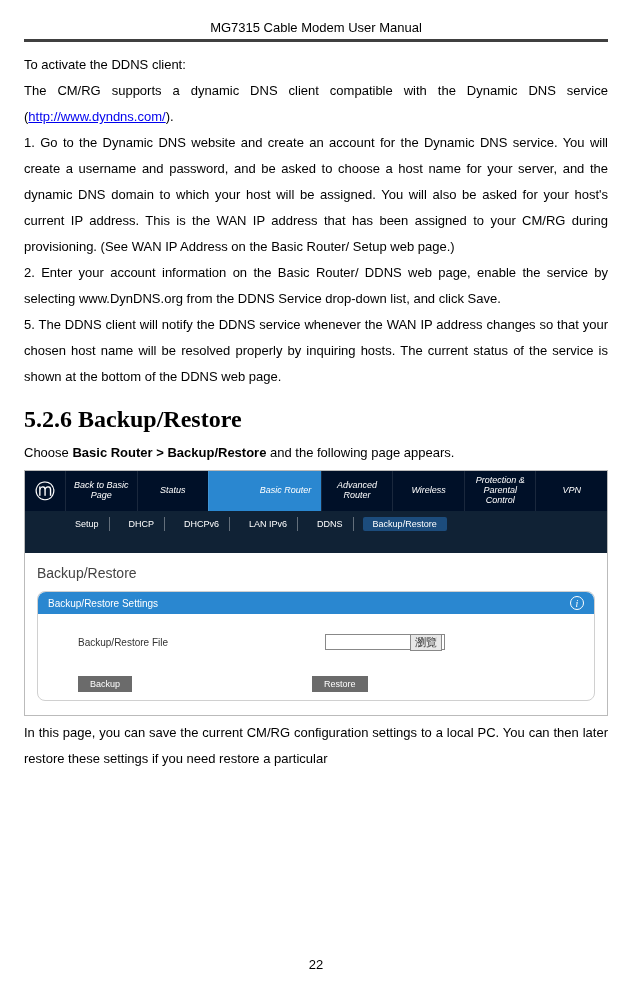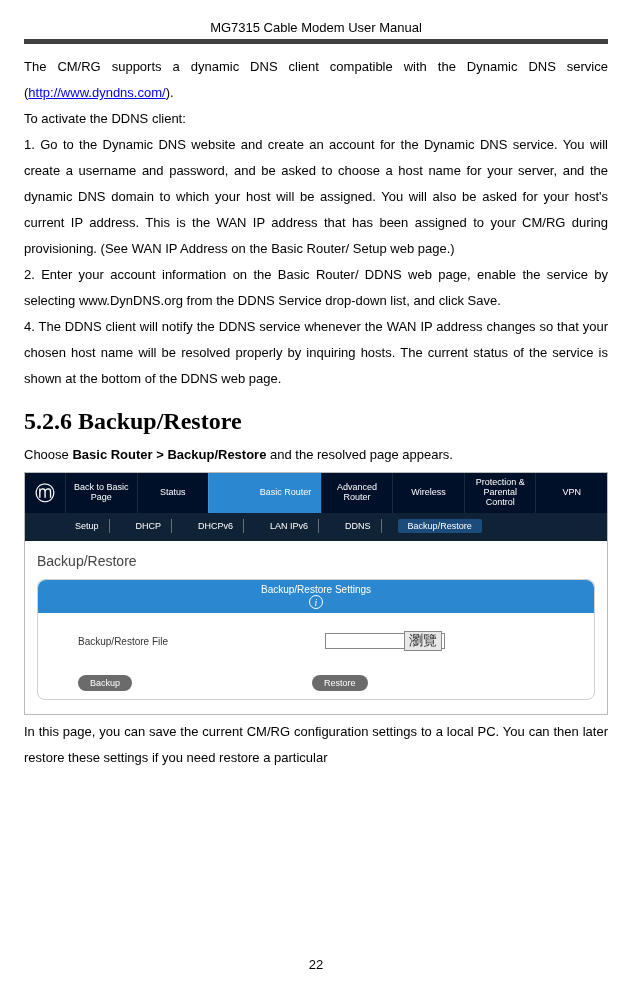--- a/index.html
+++ b/index.html
@@ -11,21 +11,21 @@
       background: #fff;
       color: #000;
       padding: 0;
     }
     .page {
       padding: 20px 24px;
     }
     .header-title {
       text-align: center;
       font-size: 13px;
-      border-bottom: 5px solid #404040;
+      border-bottom: 3px solid #404040;
       padding-bottom: 4px;
       margin-bottom: 10px;
     }
     .para {
       text-align: justify;
       line-height: 2;
       font-size: 13px;
     }
     .section-heading {
       font-family: "Times New Roman", serif;
@@ -63,32 +63,33 @@
     }
     .nav-item {
       flex: 1;
       display: flex;
       align-items: center;
       justify-content: center;
       text-align: center;
       padding: 4px 6px;
       border-left: 1px solid rgba(255,255,255,0.1);
       line-height: 1.1;
+      font-style: italic;
     }
     .nav-item.active {
       background: #2a87d0;
       padding-left: 47px;
     }
     .subnav {
       display: flex;
       background: #102235;
       color: #fff;
       font-size: 9px;
-      padding: 6px 0 8px 40px;
-      gap: 16px;
+      padding: 6px 0 22px 40px;
+      gap: 9px;
     }
     .sub-item {
       padding: 2px 10px;
       border-right: 1px solid rgba(255,255,255,0.35);
     }
     .sub-item:last-child { border-right: none;}
     .sub-item.active {
       background: #1c4c7c;
       border-radius: 2px;
     }
@@ -105,25 +106,24 @@
       border-radius: 8px;
       overflow: visible;
       position: relative;
     }
     .panel-head {
       background: #2a87d0;
       color: #fff;
       font-size: 10px;
       padding: 4px 10px;
       display: flex;
-      justify-content: flex-end;
+      justify-content: space-between;
       align-items: center;
       border-top-left-radius: 8px;
       border-top-right-radius: 8px;
-      flex-direction: column;
     }
     .info-icon {
       width: 14px;
       height: 14px;
       border: 1px solid #fff;
       border-radius: 50%;
       display: inline-flex;
       align-items: center;
       justify-content: center;
       font-size: 10px;
@@ -146,34 +146,34 @@
       font-size: 9px;
       background: #fff;
       width: 120px;
       height: 16px;
       justify-content: flex-end;
       padding: 0 2px;
     }
     .browse-btn {
       border: 1px solid #888;
       background: #e8e8e8;
-      font-size: 14px;
+      font-size: 11px;
       padding: 0 4px;
     }
     .panel-footer {
       display: flex;
       padding: 6px 40px 8px 40px;
       gap: 180px;
     }
     .pill-btn {
       background: #6b6b6b;
       color: #fff;
       font-size: 9px;
       padding: 3px 12px;
-      border-radius: 8px;
+      border-radius: 0;
       border: none;
     }
     .figure-caption {
       font-size: 13px;
       margin: 2px 0 0 100px;
     }
     .page-number {
       text-align: center;
       font-size: 13px;
       position: absolute;
@@ -181,32 +181,32 @@
       width: 632px;
       left: 0;
     }
   </style>
 </head>
 <body>
 
 <div class="page">
   <div class="header-title">MG7315 Cable Modem User Manual</div>
 
+  <div class="para">To activate the DDNS client:</div>
   <div class="para">
     <span>The CM/RG supports a dynamic DNS client compatible with the Dynamic DNS service (</span><a href="#">http://www.dyndns.com/</a><span>).</span>
   </div>
-  <div class="para">To activate the DDNS client:</div>
   <div class="para">1.  Go to the Dynamic DNS website and create an account for the Dynamic DNS service.  You will create a username and password, and be asked to choose a host name for your server, and the dynamic DNS domain to which your host will be assigned.  You will also be asked for your host's current IP address. This is the WAN IP address that has been assigned to your CM/RG during provisioning. (See WAN IP Address on the Basic Router/ Setup web page.)</div>
   <div class="para">2.  Enter your account information on the Basic Router/ DDNS web page, enable the service by selecting www.DynDNS.org from the DDNS Service drop-down list, and click Save.</div>
-  <div class="para">4.  The DDNS client will notify the DDNS service whenever the WAN IP address changes so that your chosen host name will be resolved properly by inquiring hosts. The current status of the service is shown at the bottom of the DDNS web page.</div>
+  <div class="para">5.  The DDNS client will notify the DDNS service whenever the WAN IP address changes so that your chosen host name will be resolved properly by inquiring hosts. The current status of the service is shown at the bottom of the DDNS web page.</div>
 
   <div class="section-heading">5.2.6  Backup/Restore</div>
 
   <div class="choose-line">
-    <span>Choose </span><span class="bold">Basic Router &gt; Backup/Restore</span><span> and the resolved page appears.</span>
+    <span>Choose </span><span class="bold">Basic Router &gt; Backup/Restore</span><span> and the following page appears.</span>
   </div>
 
   <div class="router-ui">
     <div class="topnav">
       <div class="logo">ⓜ</div>
       <div class="nav-item">Back to Basic Page</div>
       <div class="nav-item">Status</div>
       <div class="nav-item active">Basic Router</div>
       <div class="nav-item">Advanced Router</div>
       <div class="nav-item">Wireless</div>

